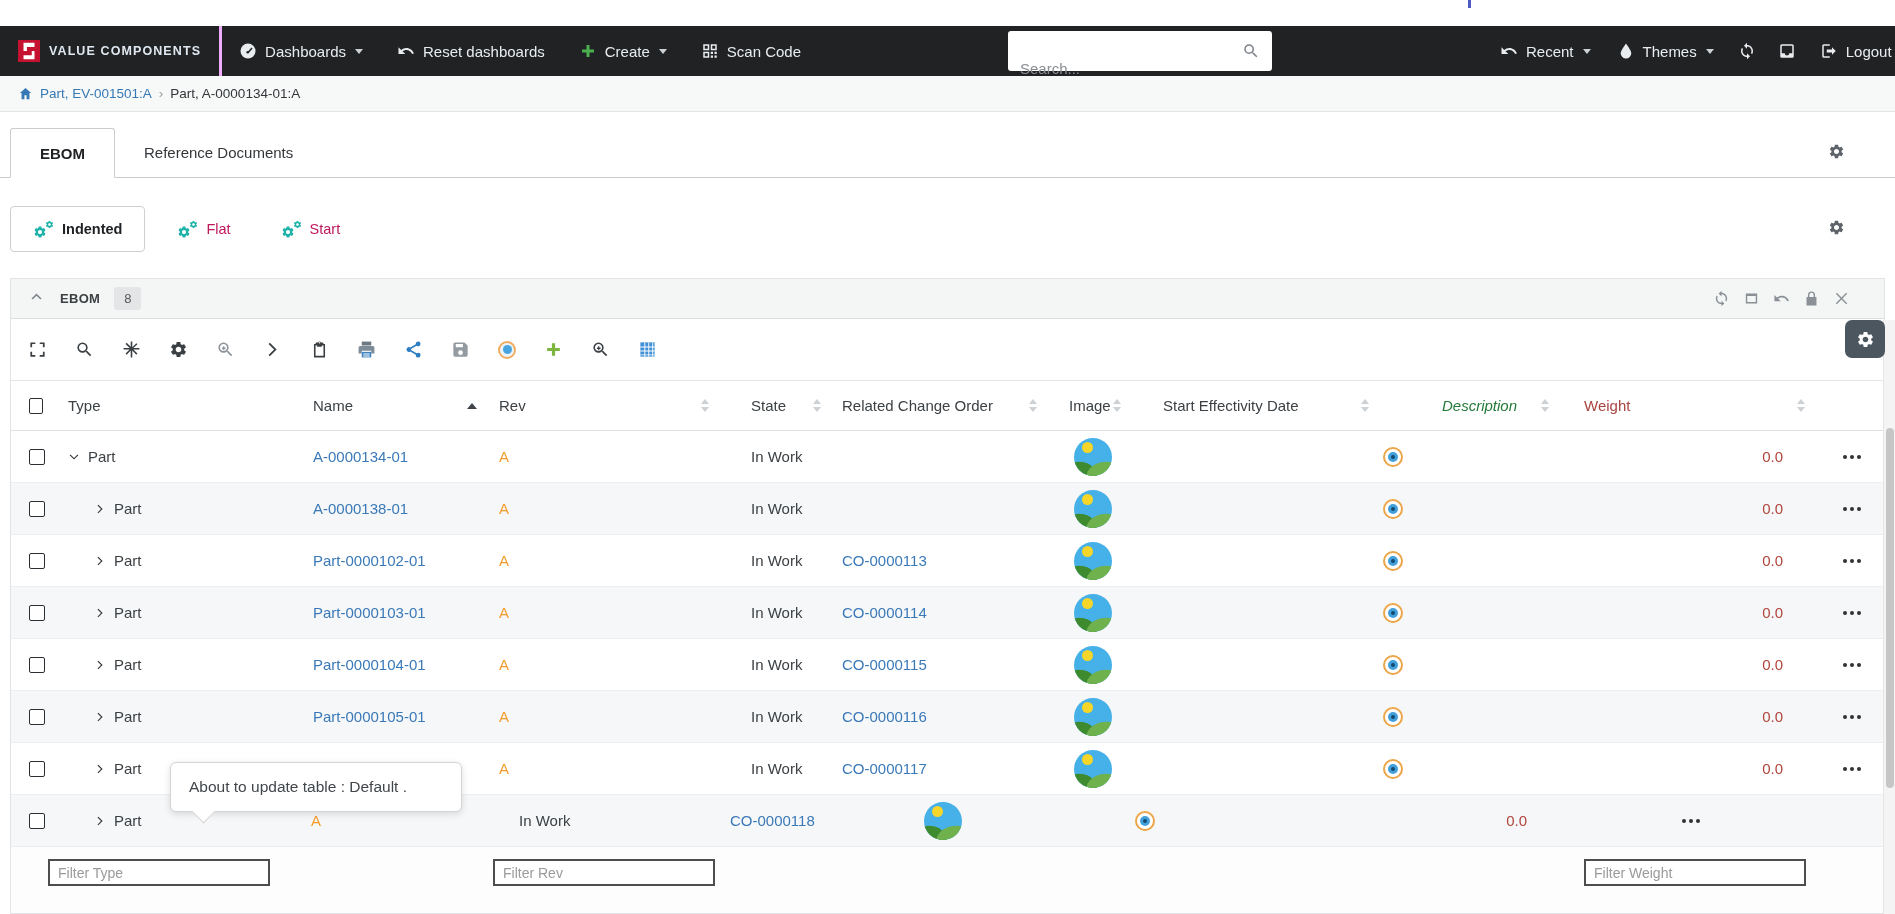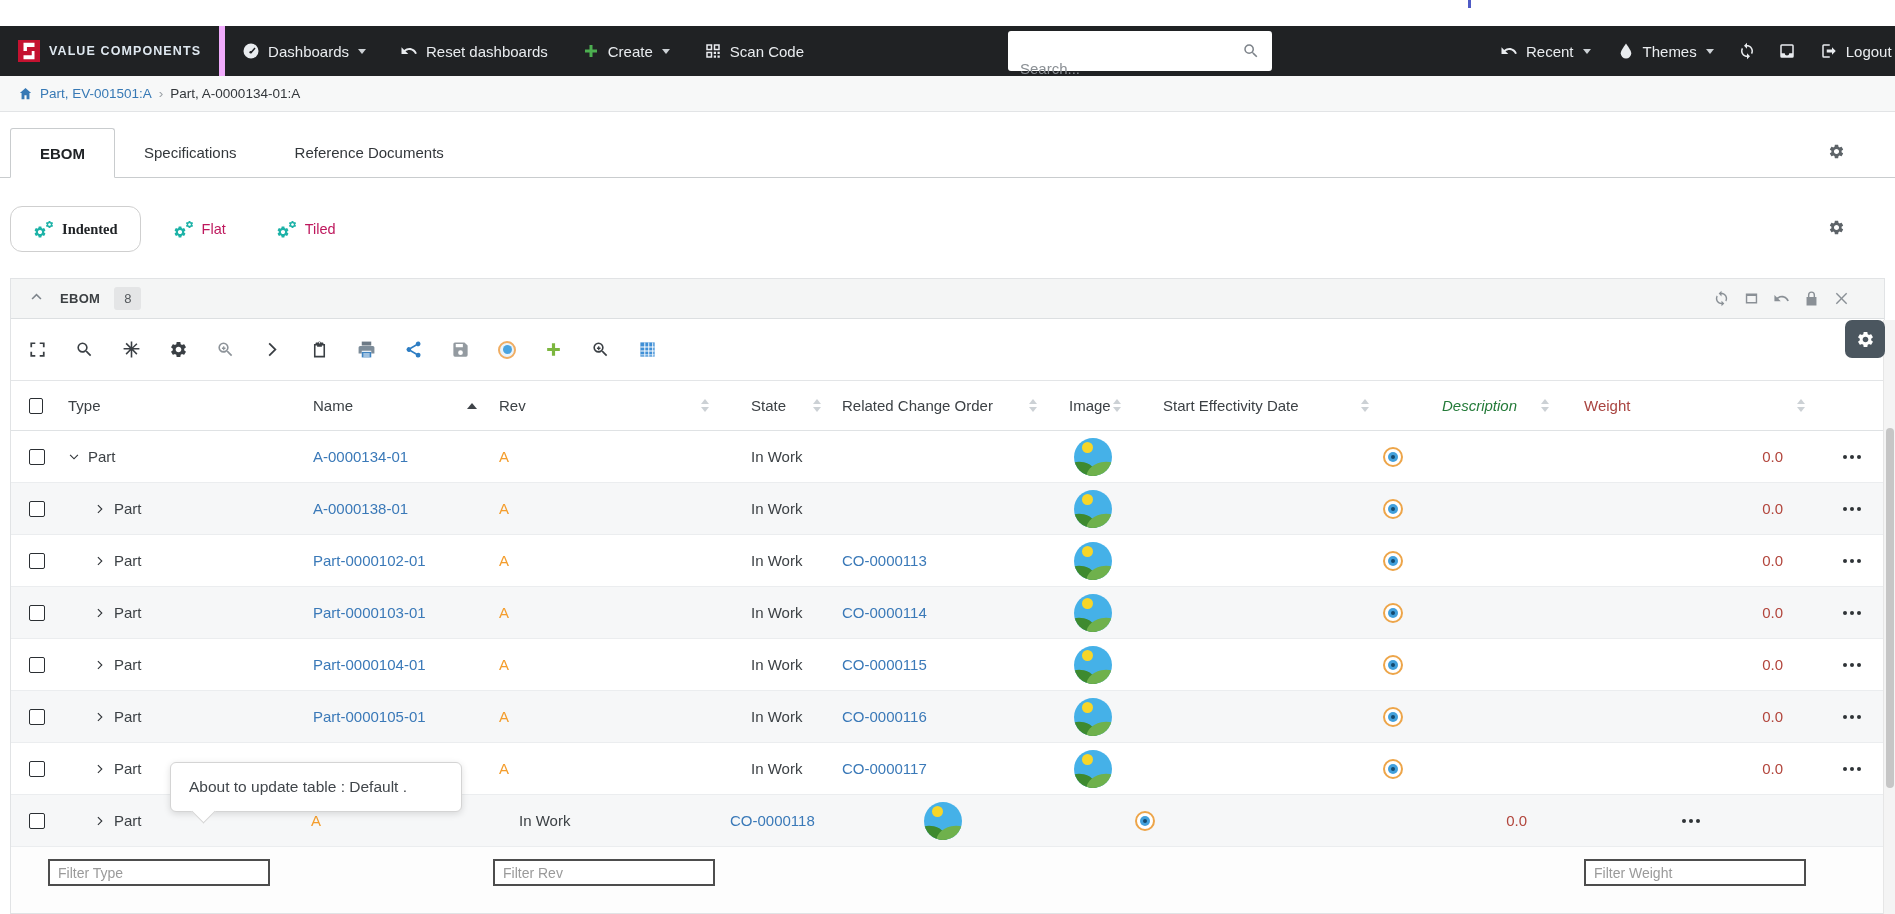--- a/index.html
+++ b/index.html
@@ -8,21 +8,21 @@
   .page { position:relative; width:1895px; height:914px; }
 
   
   .topstrip { height:26px; background:#fff; position:relative; }
   .tick { position:absolute; left:1468px; top:0; width:3px; height:8px; background:#4f5bc5; }
 
   
   .navbar { position:relative; height:50px; background:#202224; color:#e9ecef;
             display:flex; align-items:center; font-size:15px; }
   .brand { display:flex; align-items:center; gap:9px; padding:0 18px; height:100%;
-           border-right:6px solid #f0abfc; min-width:192px; cursor:pointer; }
+           border-right:3px solid #f0abfc; min-width:192px; cursor:pointer; }
   .brand-name { font-size:12.5px; letter-spacing:1.1px; color:#dfe8f0; font-weight:600; white-space:nowrap; }
   .nav-left { display:flex; align-items:center; height:100%; }
   .nav-item { display:flex; align-items:center; gap:8px; padding:0 17px; height:100%;
               cursor:pointer; white-space:nowrap; }
   .nav-item svg { width:18px; height:18px; fill:#e9ecef; }
   .nav-item .green { fill:#4caf50; }
   .caret { width:0; height:0; border-left:4.5px solid transparent; border-right:4.5px solid transparent;
            border-top:5px solid #cdd2d6; margin-left:1px; }
   .search { position:absolute; left:1008px; top:5px; width:264px; height:40px; background:#fff;
             border-radius:3px; display:flex; align-items:center; padding:0 12px; }
@@ -48,21 +48,21 @@
   .tab { display:flex; align-items:center; padding:0 29px; color:#33373b; cursor:pointer; }
   .tab.active { border:1px solid #c9ccce; border-bottom:1px solid #fff; margin-bottom:-1px;
                 background:#fff; border-radius:3px 3px 0 0; font-weight:700; color:#202326; }
   .row-gear { position:absolute; right:50px; top:50%; transform:translateY(-50%); cursor:pointer; }
   .row-gear svg { width:17px; height:17px; fill:#5d6368; }
 
   
   .subtabs-row { position:relative; margin-top:28px; height:46px; display:flex;
                  align-items:stretch; padding-left:10px; font-size:14.5px; gap:14px; }
   .vtab { display:flex; align-items:center; gap:8px; padding:0 18px; color:#be185d; cursor:pointer; }
-  .vtab.active { border:1px solid #cfcfcf; border-radius:12px; font-weight:700; color:#202326; padding:12px 22px;font-family:Liberation Serif, serif; }
+  .vtab.active { border:1px solid #cfcfcf; border-radius:4px; font-weight:700; color:#202326; padding:12px 22px; }
   .gears { position:relative; width:21px; height:19px; }
   .gears svg { fill:#1cb2a7; position:absolute; }
   .gears .g1 { width:14px; height:14px; left:0; bottom:0; }
   .gears .g2 { width:9px; height:9px; right:0; top:0; }
 
   
   .panel { margin:26px 10px 0 10px; border:1px solid #e1e3e5; background:#fff; position:relative; }
   .panel-head { height:40px; background:#f4f5f5; border-bottom:1px solid #dcdfe1;
                 display:flex; align-items:center; }
   .collapse { margin-left:18px; cursor:pointer; }
@@ -344,23 +344,20 @@
     <a class="bc-link">Part, EV-001501:A</a>
     <span class="bc-sep">›</span>
     <span class="bc-cur">Part, A-0000134-01:A</span>
   </div>
 
   <div class="tabs-row">
     <div class="tab active">
       <span>EBOM</span>
     </div>
     <div class="tab">
-      <span>Specifications</span>
-    </div>
-    <div class="tab">
       <span>Reference Documents</span>
     </div>
     <span class="row-gear">
       <svg>
           <use href="#i-gear"></use>
         </svg>
     </span>
   </div>
 
   <div class="subtabs-row">
@@ -388,21 +385,21 @@
     </div>
     <div class="vtab">
       <span class="gears">
         <svg class="g1">
             <use href="#i-gear"></use>
           </svg>
           <svg class="g2">
             <use href="#i-gear"></use>
           </svg>
       </span>
-      <span>Tiled</span>
+      <span>Start</span>
     </div>
     <span class="row-gear">
       <svg>
           <use href="#i-gear"></use>
         </svg>
     </span>
   </div>
 
   <section class="panel">
 

